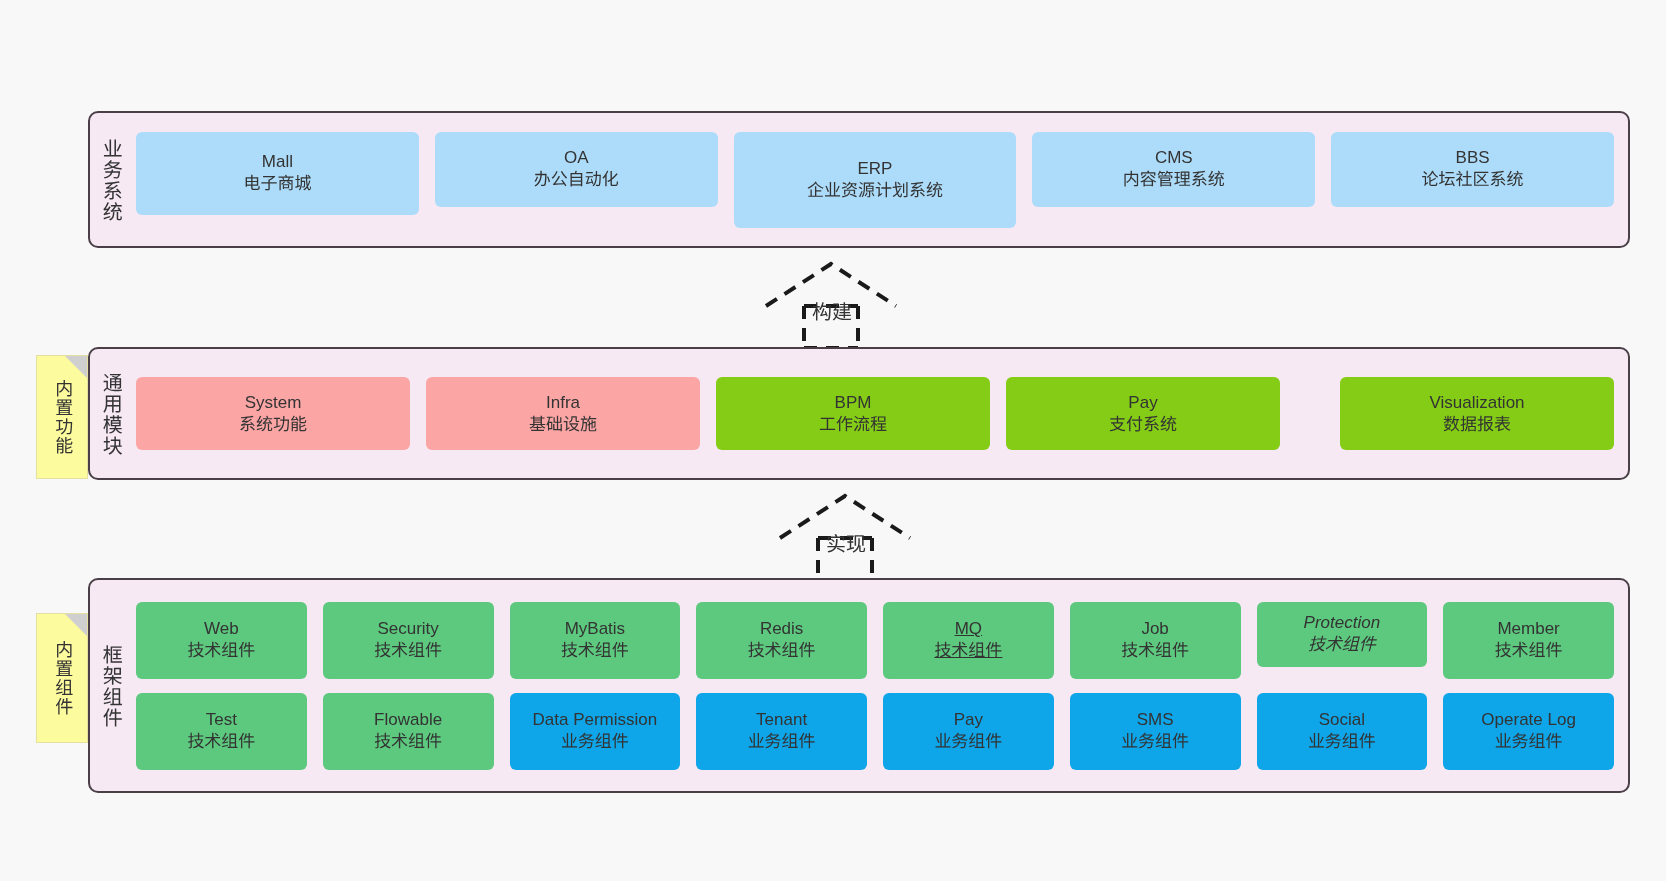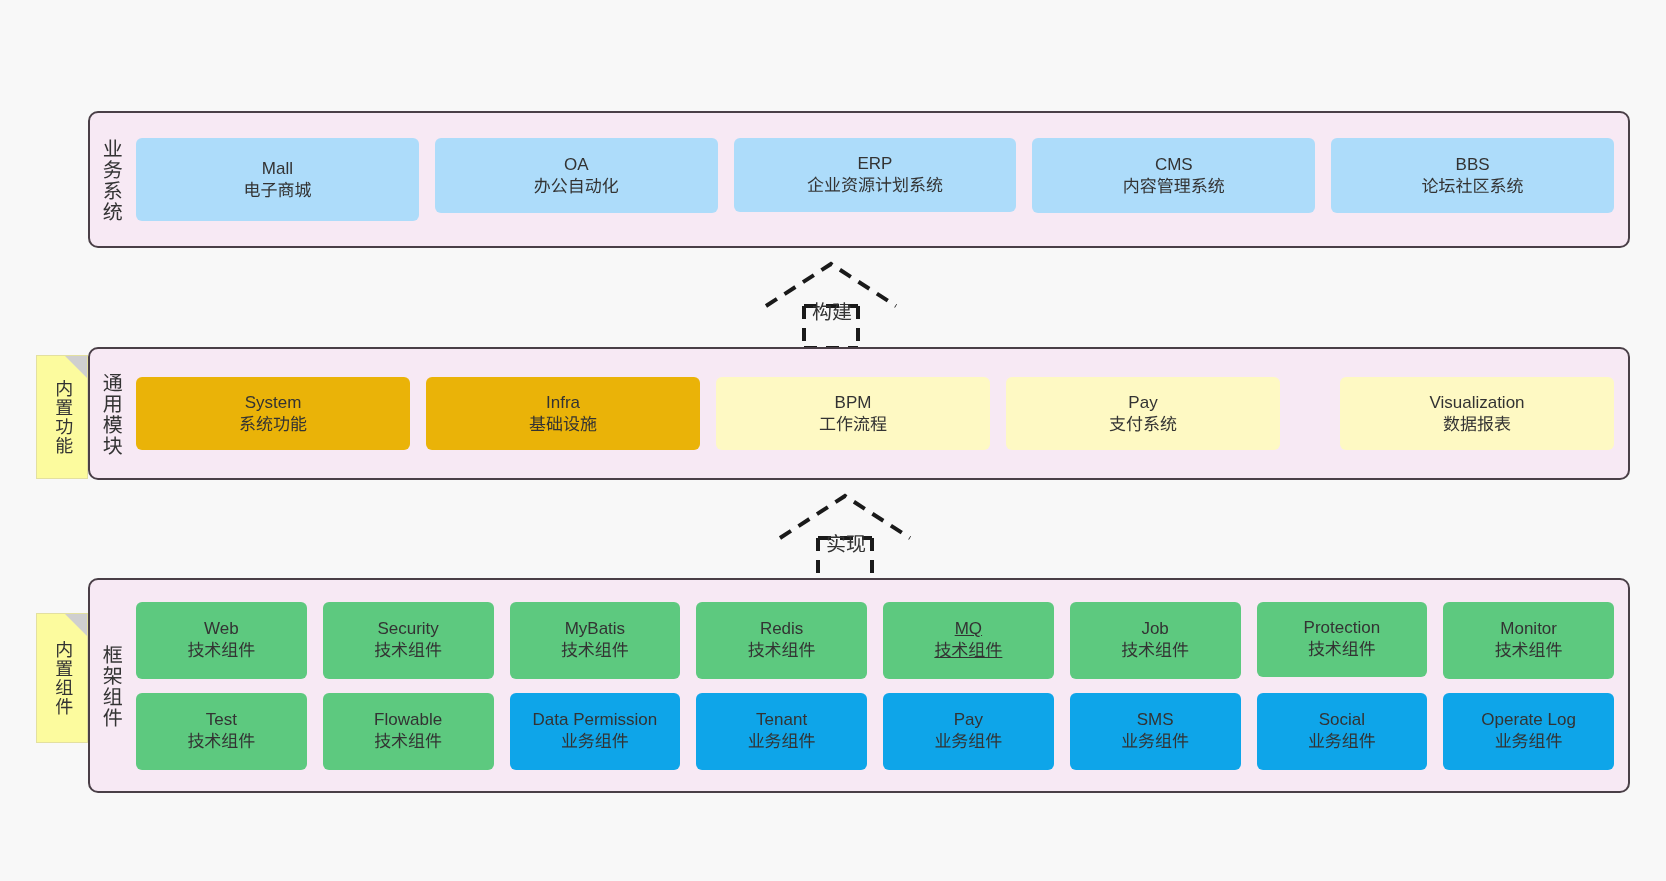--- a/index.html
+++ b/index.html
@@ -81,22 +81,22 @@
     color: #333333;
     padding: 4px 6px;
     box-sizing: border-box;
     user-select: none;
   }
   .card .t1 { white-space: normal; }
   .card .t2 { white-space: nowrap; }
 
   
   .c-blue       { background: #ADDCFA; }
-  .c-red        { background: #eab308; }
-  .c-pink       { background: #fef9c3; }
+  .c-red        { background: #fca5a5; }
+  .c-pink       { background: #84cc16; }
   .c-green      { background: #5DC97F; }
   .c-lightgreen { background: #0ea5e9; }
 
   
   .note {
     position: absolute;
     box-sizing: border-box;
     background: #FCFB9E;
     border: 1px solid #E3E0A0;
     display: flex;
@@ -149,21 +149,21 @@
         <div class="card c-blue" style="height:83px;">
           <span class="t1">Mall</span>
           <span class="t2">电子商城</span>
         </div>
 
         <div class="card c-blue" style="height:75px;">
           <span class="t1">OA</span>
           <span class="t2">办公自动化</span>
         </div>
 
-        <div class="card c-blue" style="height:74px;justify-content:center;">
+        <div class="card c-blue" style="height:96px;justify-content:center;">
           <span class="t1">ERP</span>
           <span class="t2">企业资源计划系统</span>
         </div>
 
 
         <div class="card c-blue" style="height:75px;">
           <span class="t1">CMS</span>
           <span class="t2">内容管理系统</span>
         </div>
 
@@ -263,26 +263,26 @@
           <span class="t2">技术组件</span>
         </div>
         <div class="card c-green" style="height:77px;text-decoration:underline;">
           <span class="t1">MQ</span>
           <span class="t2">技术组件</span>
         </div>
         <div class="card c-green" style="height:77px;">
           <span class="t1">Job</span>
           <span class="t2">技术组件</span>
         </div>
-        <div class="card c-green" style="height:75px;">
+        <div class="card c-green" style="height:65px;font-style:italic;">
           <span class="t1">Protection</span>
           <span class="t2">技术组件</span>
         </div>
         <div class="card c-green" style="height:77px;">
-          <span class="t1">Monitor</span>
+          <span class="t1">Member</span>
           <span class="t2">技术组件</span>
         </div>
       </div>
 
       <div class="row">
         <div class="card c-green" style="height:77px;">
           <span class="t1">Test</span>
           <span class="t2">技术组件</span>
         </div>
         <div class="card c-green" style="height:77px;">

